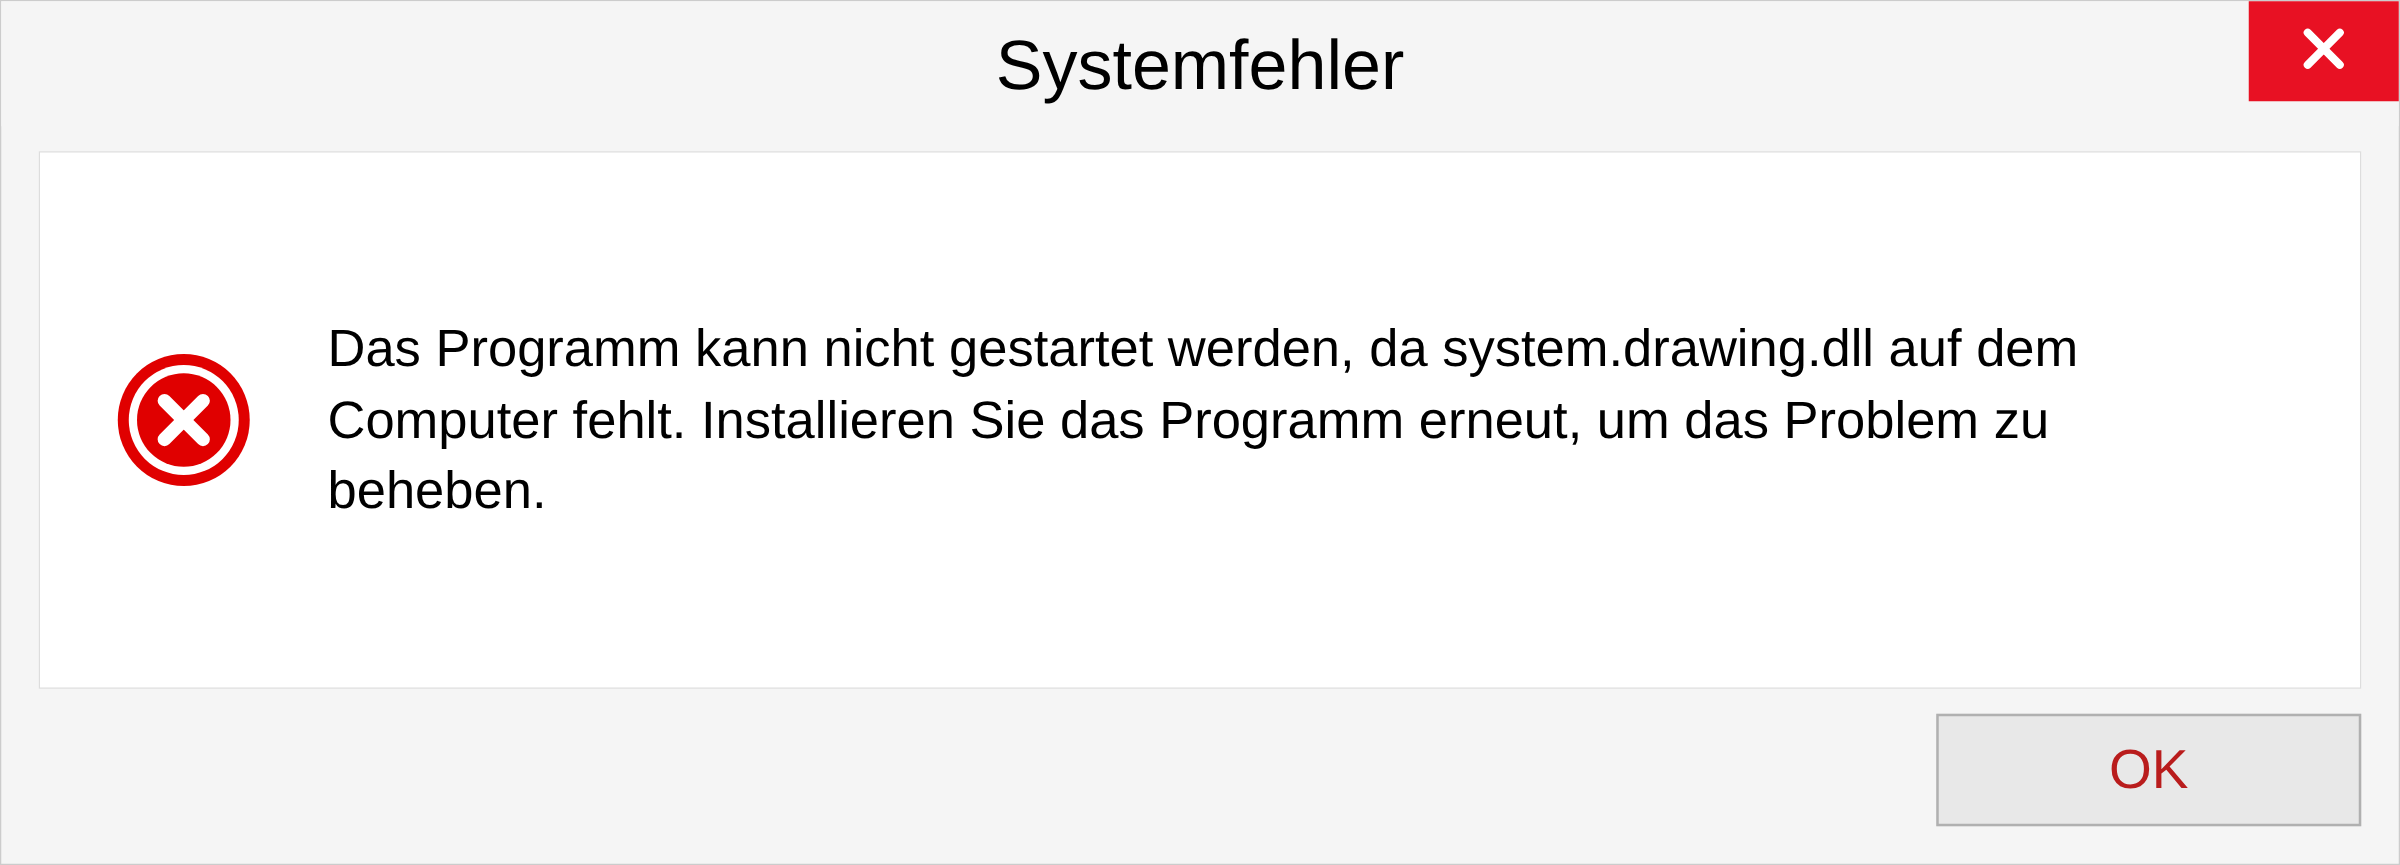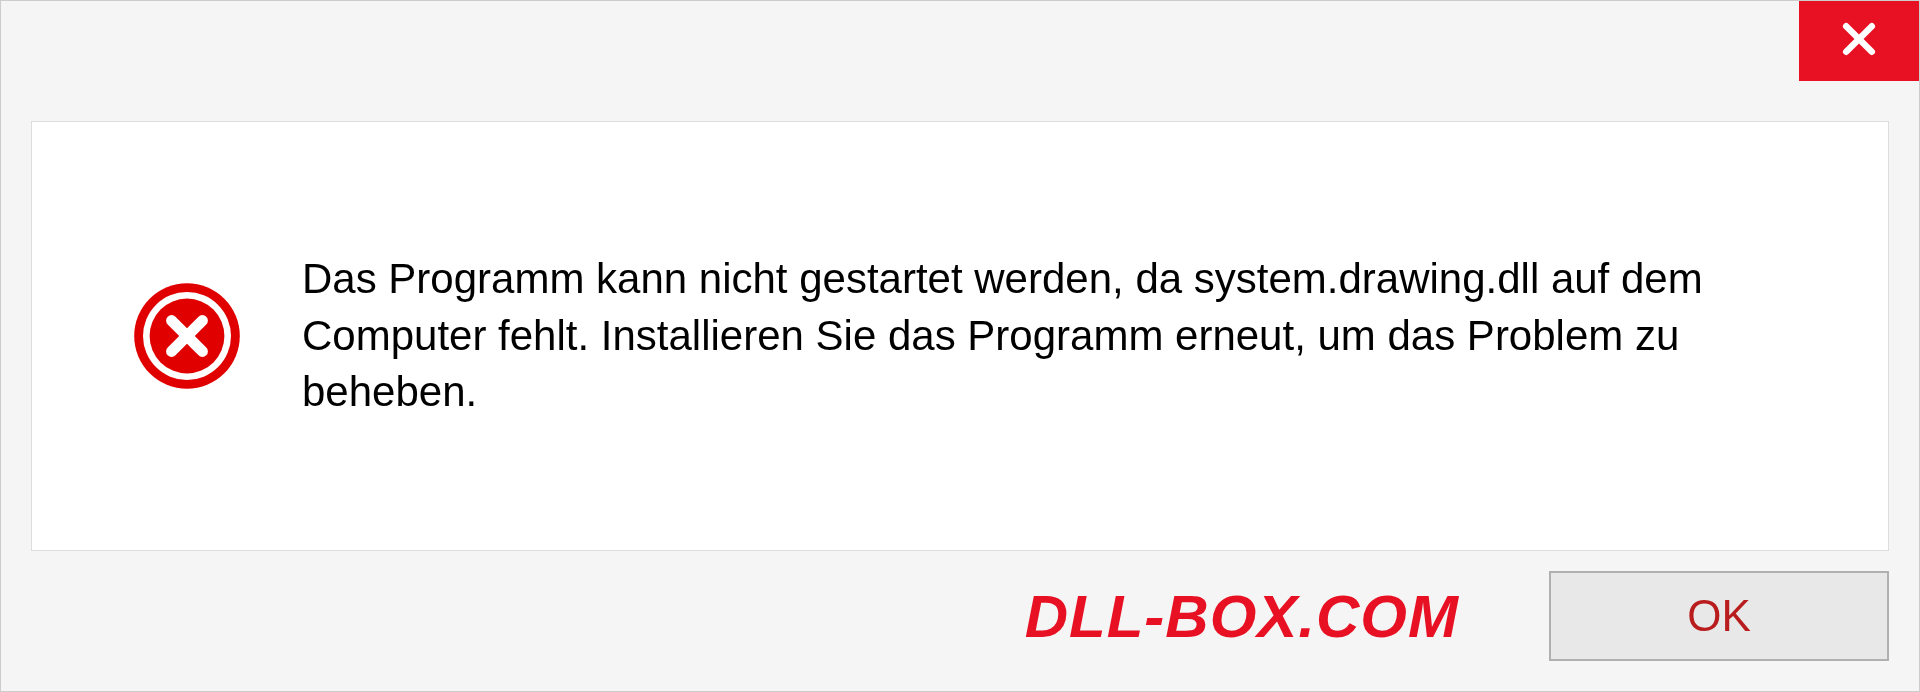--- a/index.html
+++ b/index.html
@@ -50,21 +50,21 @@
       cursor: pointer;
     }
     .close-button svg {
       width: 44px;
       height: 44px;
     }
     .content-panel {
       margin: 20px 30px 20px 30px;
       background: #ffffff;
       border: 1px solid #dddddd;
-      padding: 80px 100px 80px 100px;
+      padding: 80px 100px 80px 60px;
       display: flex;
       align-items: center;
       gap: 60px;
       flex: 1;
     }
     .error-icon {
       flex-shrink: 0;
       width: 110px;
       height: 110px;
     }
@@ -102,20 +102,21 @@
       justify-content: center;
       font-family: inherit;
     }
   </style>
 </head>
 <body>
 
 <div class="dialog">
 
   <div class="titlebar">
+    <div class="title">Systemfehler</div>
     <div class="close-button">
       <span>
         <svg viewBox="0 0 24 24" fill="none" stroke="#ffffff" stroke-width="3.5" stroke-linecap="round">
           <line x1="5" y1="5" x2="19" y2="19"></line>
           <line x1="19" y1="5" x2="5" y2="19"></line>
         </svg>
       </span>
     </div>
   </div>
 
@@ -126,19 +127,18 @@
         <circle cx="50" cy="50" r="40" fill="#ffffff"></circle>
         <circle cx="50" cy="50" r="34" fill="#e00000"></circle>
         <line x1="36" y1="36" x2="64" y2="64" stroke="#ffffff" stroke-width="10" stroke-linecap="round"></line>
         <line x1="64" y1="36" x2="36" y2="64" stroke="#ffffff" stroke-width="10" stroke-linecap="round"></line>
       </svg>
     </div>
     <div class="message-text">Das Programm kann nicht gestartet werden, da system.drawing.dll auf dem Computer fehlt. Installieren Sie das Programm erneut, um das Problem zu beheben.</div>
   </div>
 
   <div class="footer">
-    <div class="watermark">DLL-BOX.COM</div>
     <button class="ok-button">
       <span>OK</span>
     </button>
   </div>
 
 </div>
 
 </body></html>

